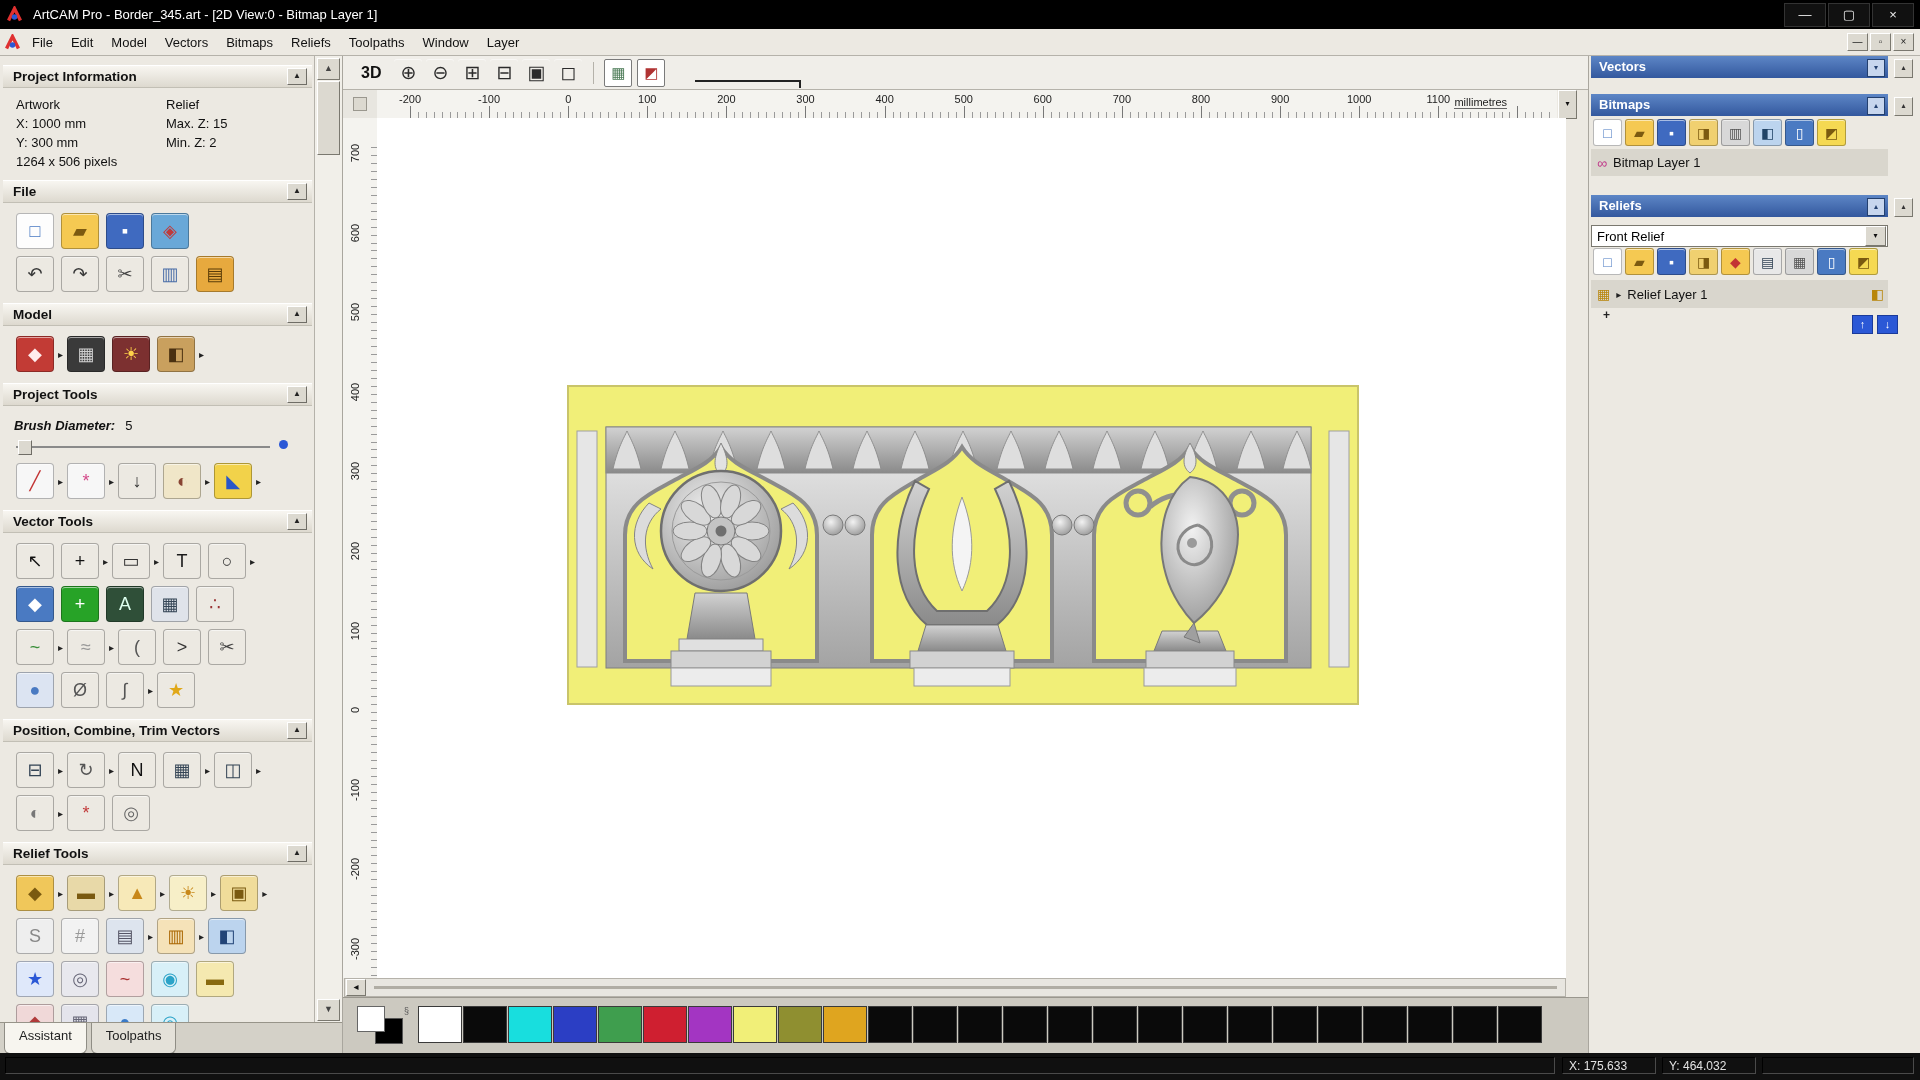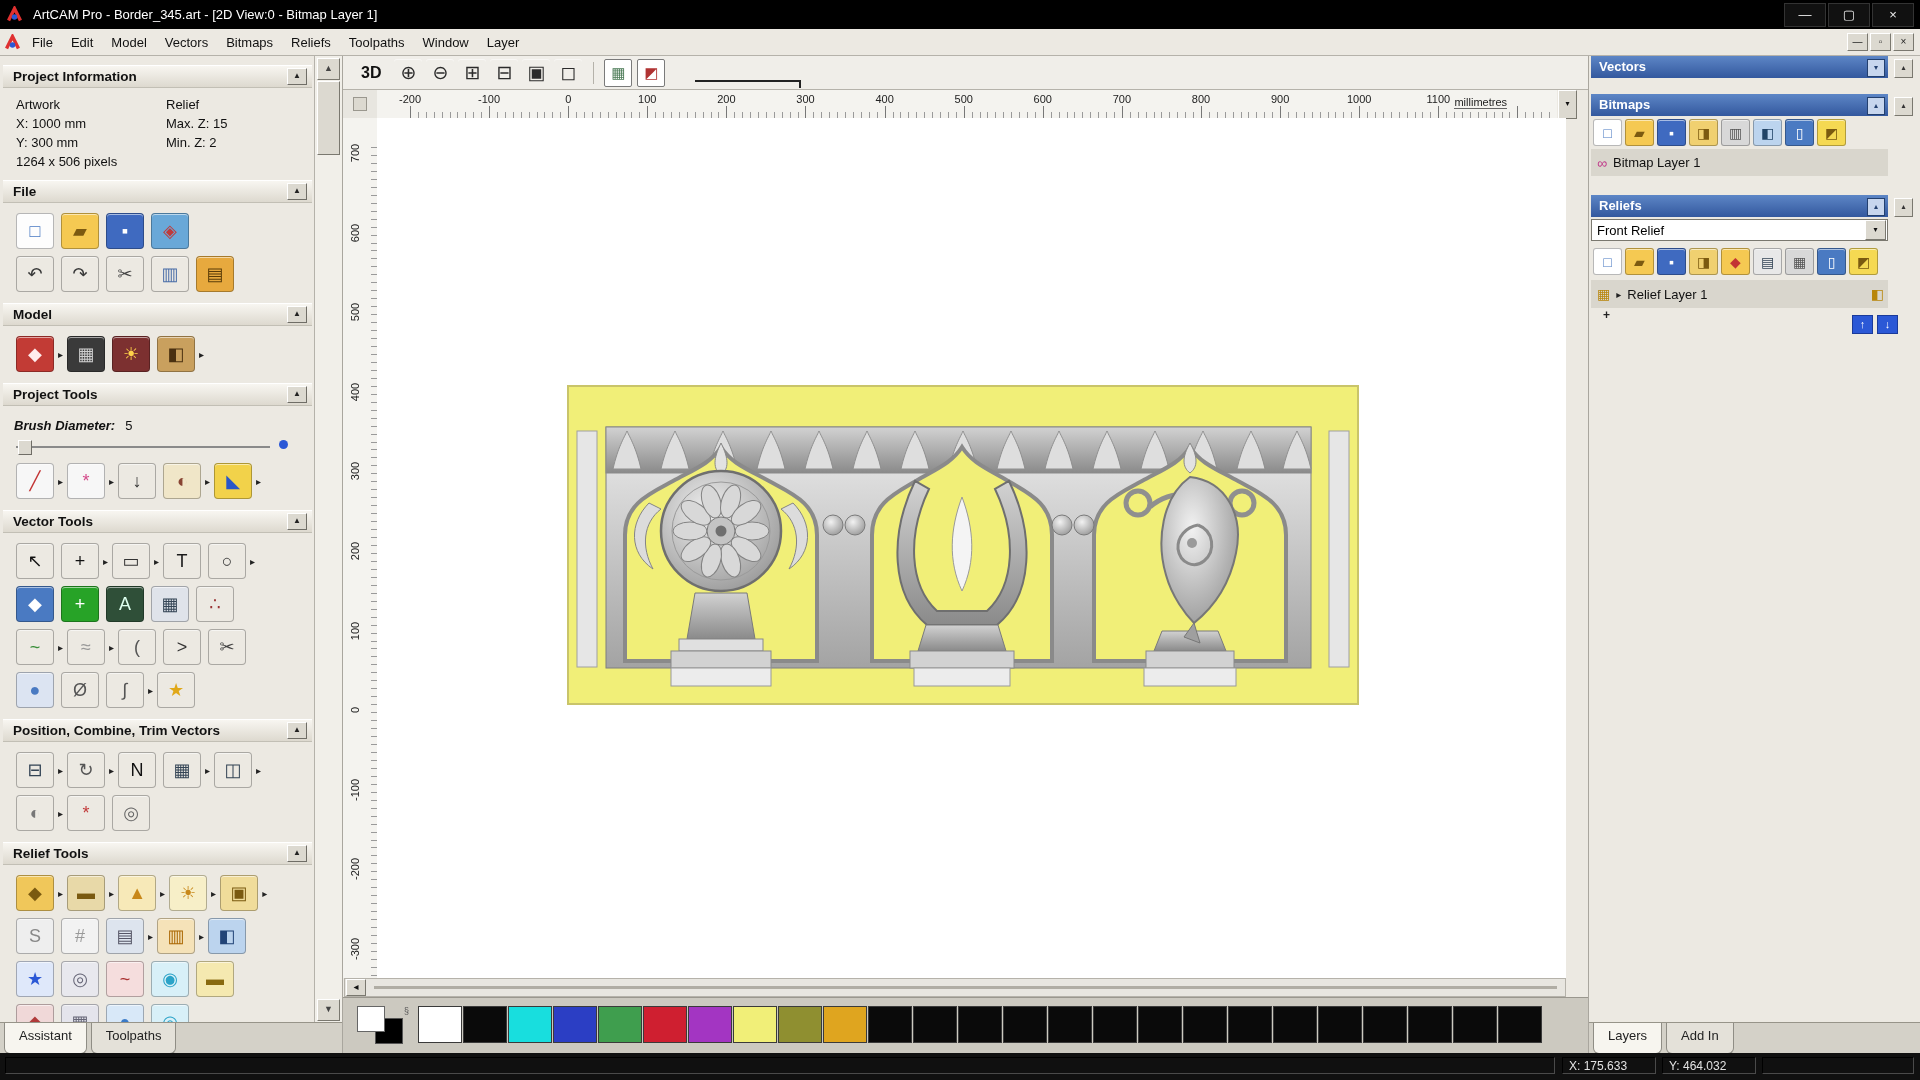--- a/index.html
+++ b/index.html
@@ -560,21 +560,21 @@
   <div class="rp-row" style="top:93px">
     <span class="lyr-ico" style="color:#c03a8a">∞</span>
     <span>Bitmap Layer 1</span>
   </div>
 
   <div class="rp-head" style="top:139px">
     <span>Reliefs</span>
     <span class="rp-headbtn">▴</span>
   </div>
   <div class="rp-edge" style="top:142px">▴</div>
-  <div class="combo" style="top:163px">
+  <div class="combo" style="top:169px">
     <input value="Front Relief" style="">
     <span class="cbtn">▾</span>
   </div>
   <div class="rp-tools" style="top:192px">
       <span class="tool rtool" style="background: rgb(255, 255, 255); color: rgb(74, 122, 194);">□</span>
       <span class="tool rtool" style="background: rgb(245, 201, 82); color: rgb(124, 90, 16);">▰</span>
       <span class="tool rtool" style="background: rgb(63, 106, 192); color: rgb(255, 255, 255);">▪</span>
       <span class="tool rtool" style="background: rgb(240, 208, 112); color: rgb(124, 90, 16);">◨</span>
       <span class="tool rtool" style="background: rgb(245, 201, 82); color: rgb(194, 51, 51);">◆</span>
       <span class="tool rtool" style="background: rgb(232, 232, 232); color: rgb(51, 68, 85);">▤</span>
@@ -588,24 +588,20 @@
     <span>Relief Layer 1</span>
     <span class="rowspacer"></span>
     <span class="lyr-ico" style="color:#b8860b">◧</span>
   </div>
   <span class="plusmark" style="left:14px;top:252px">+</span>
   <div class="updown" style="top:259px;left:263px">
     <span class="ud">↑</span>
     <span class="ud">↓</span>
   </div>
 
-  <div class="rp-tabs">
-    <div class="btab active">Layers</div>
-    <div class="btab">Add In</div>
-  </div>
 </div>
 
 <div class="statusbar">
   <span class="scell" style="left:5px;width:1550px"></span>
   <span class="scell" style="left:1562px;width:94px">X: 175.633</span>
   <span class="scell" style="left:1662px;width:94px">Y: 464.032</span>
   <span class="scell" style="left:1762px;width:152px"></span>
 </div>
 
 </body></html>

